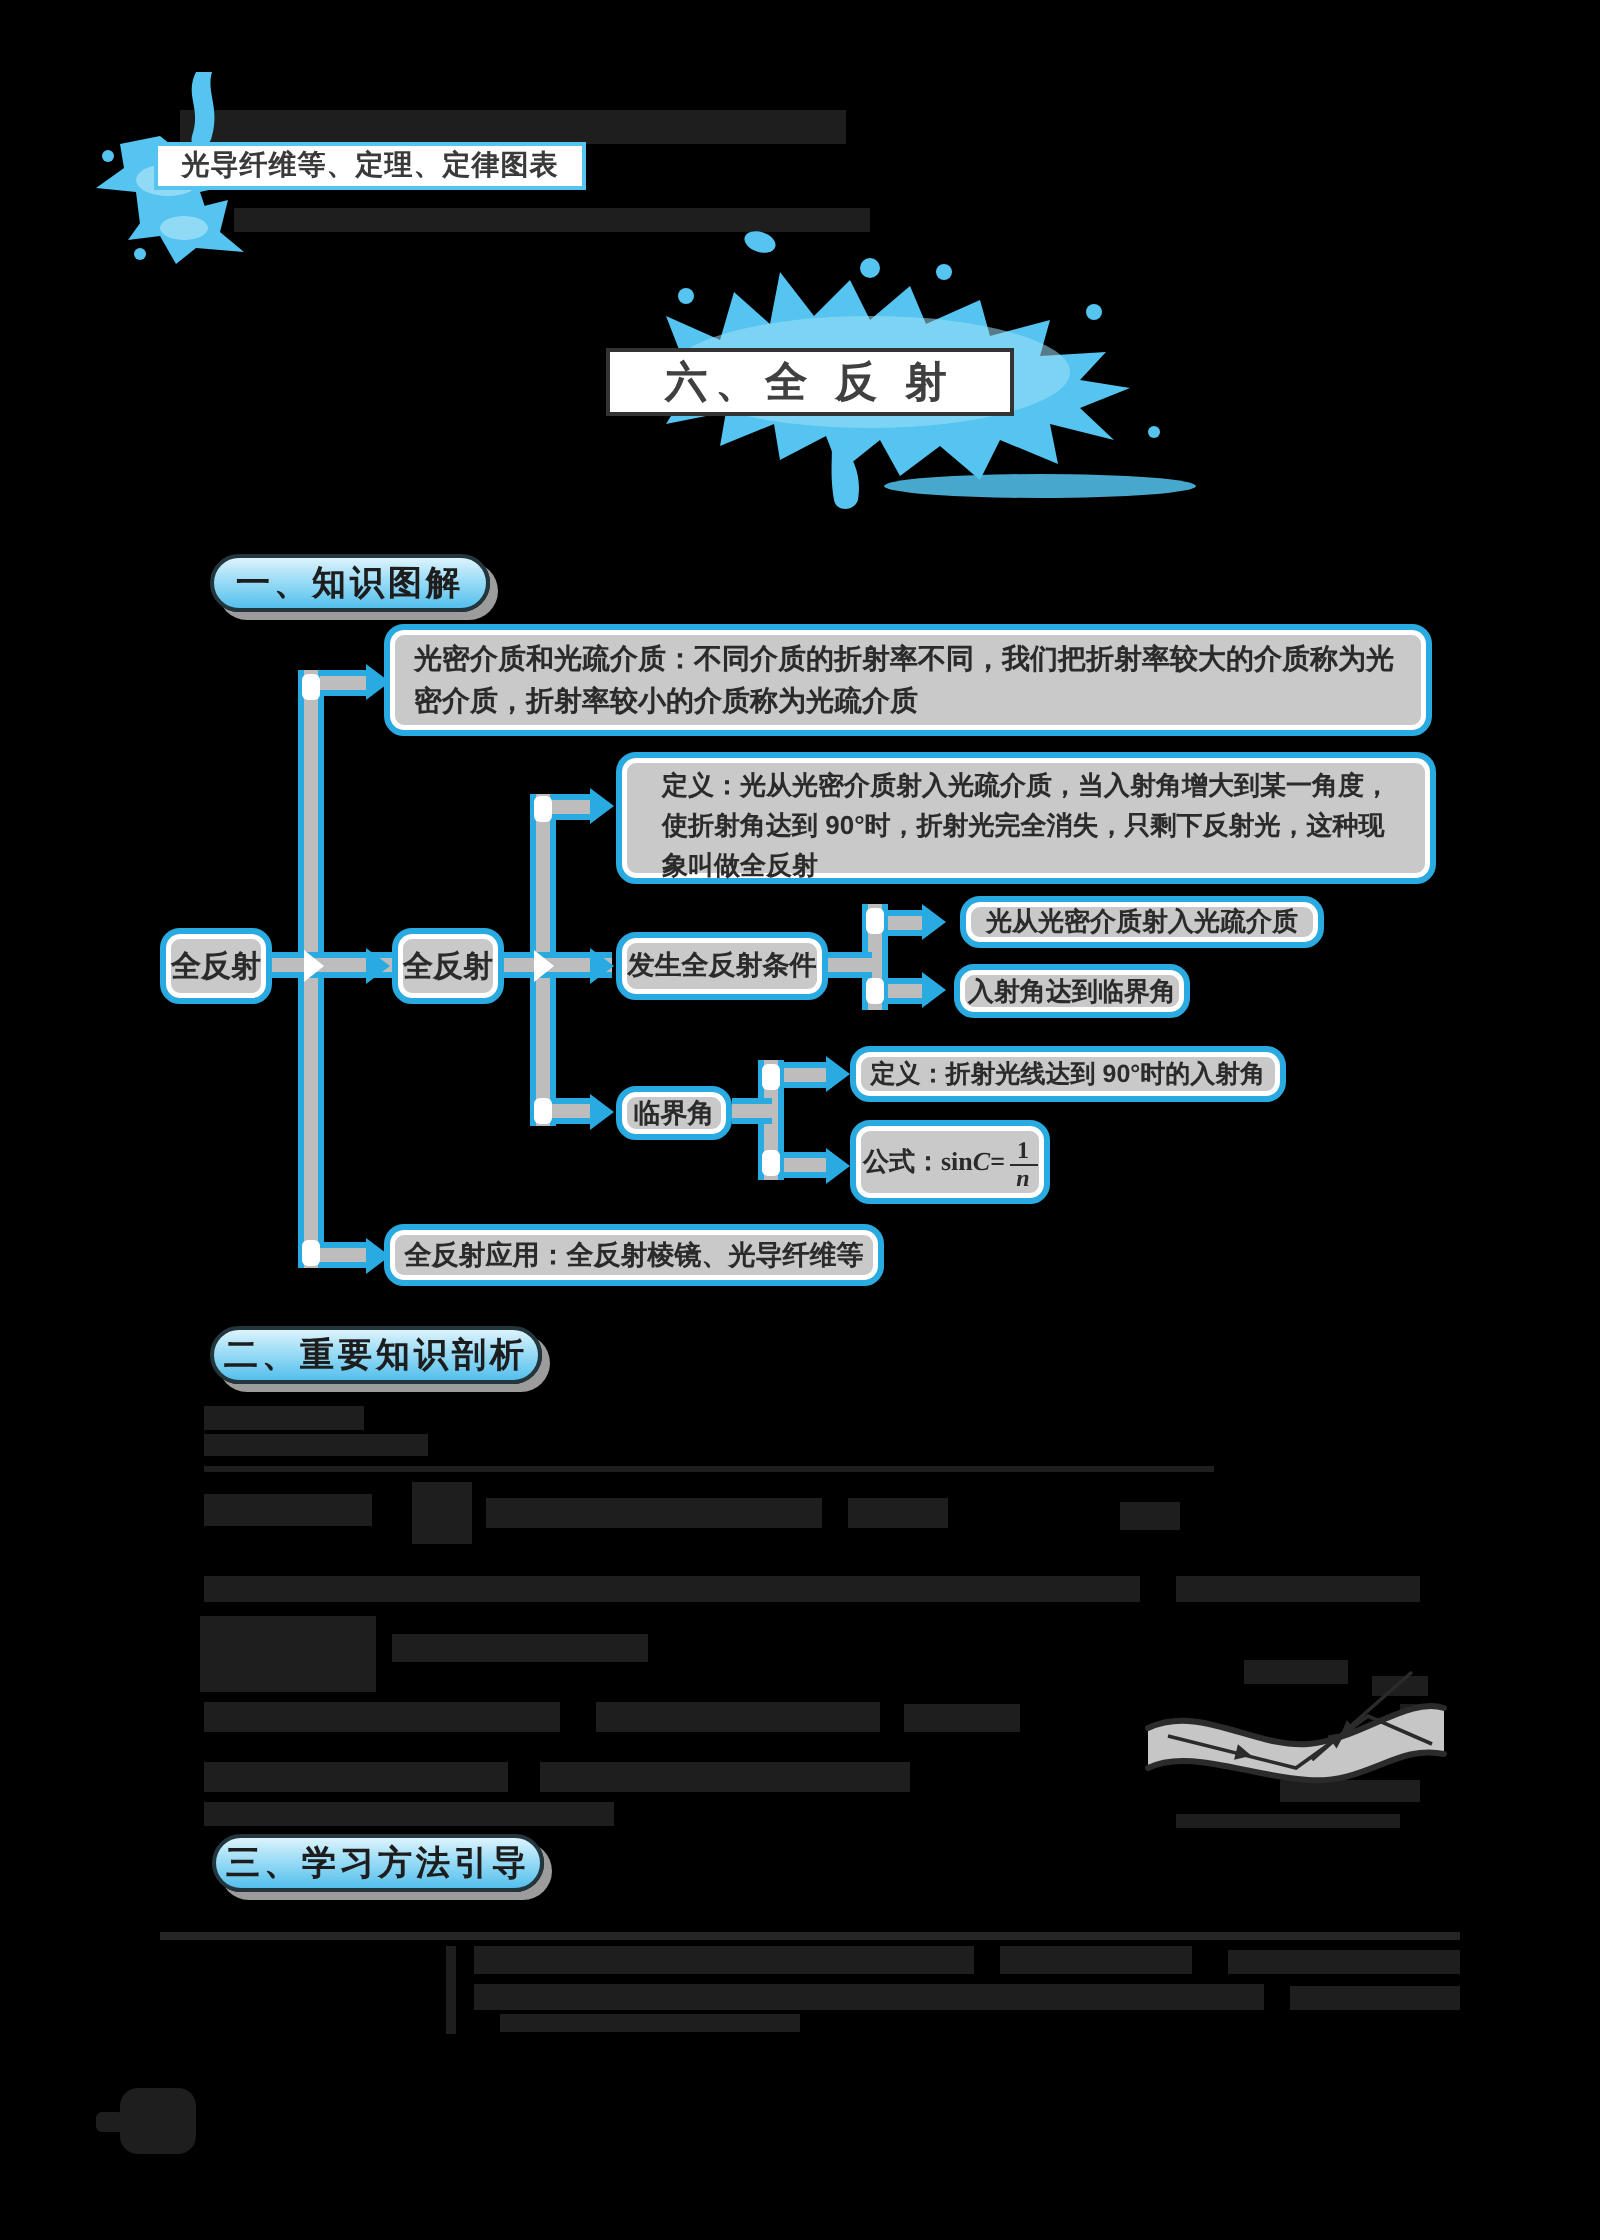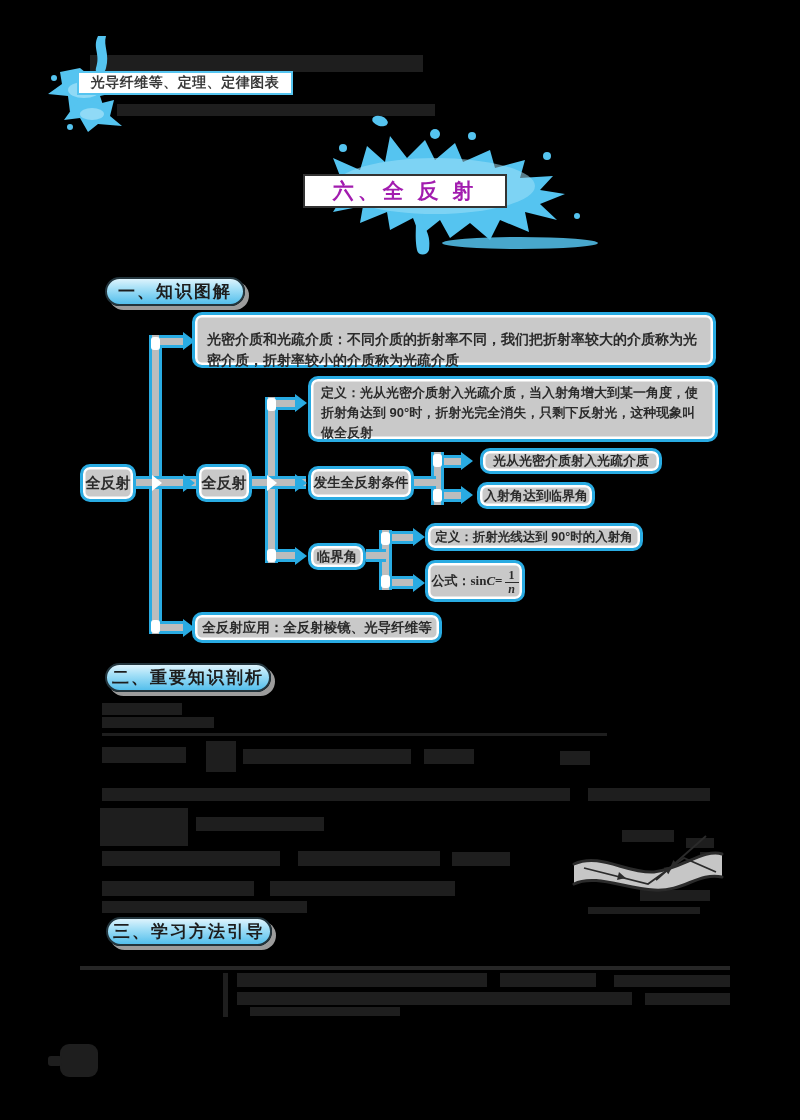--- a/index.html
+++ b/index.html
@@ -13,21 +13,21 @@
   .series-box { left:77px; top:71px; width:216px; height:24px;
     background:#fff; border:2px solid var(--splash_blue);
     display:flex; align-items:center; justify-content:center;
     font-size:14px; font-weight:bold; color:#3a3a3a; letter-spacing:.5px;
     z-index:4; }
 
   
   .title-box { left:303px; top:174px; width:204px; height:34px;
     background:#fff; border:2.5px solid #333;
     display:flex; align-items:center; justify-content:center;
-    font-size:21px; font-weight:bold; color:#a21caf; letter-spacing:4px;
+    font-size:21px; font-weight:bold; color:#404040; letter-spacing:4px;
     z-index:6; }
   .blue-drop { left:372px; top:116px; width:16px; height:10px;
     background:var(--splash_blue); border-radius:50%;
     transform:rotate(18deg); z-index:3; }
 
   
   .pill { height:29px;
     background:linear-gradient(180deg,#ddf3fc 0%,#a5e0f7 38%,#54bfec 100%);
     border:2px solid var(--pill_border); border-radius:15px;
     box-shadow:4px 4px 0 var(--shadow_gray);
@@ -144,23 +144,23 @@
   <div class="abs junc" style="left:151px;top:620px;"></div>
   <div class="abs junc" style="left:267px;top:398px;"></div>
   <div class="abs junc" style="left:267px;top:549px;"></div>
   <div class="abs junc" style="left:433px;top:454px;"></div>
   <div class="abs junc" style="left:433px;top:489px;"></div>
   <div class="abs junc" style="left:381px;top:532px;"></div>
   <div class="abs junc" style="left:381px;top:575px;"></div>
   <div class="abs warr" style="left:152px;top:475px;"></div>
   <div class="abs warr" style="left:267px;top:475px;"></div>
 
-  <div class="abs mbox" style="left:192px;top:312px;width:524px;height:56px;font-size:14px;line-height:21px;padding:14px 12px;">光密介质和光疏介质：不同介质的折射率不同，我们把折射率较大的介质称为光密介质，折射率较小的介质称为光疏介质</div>
-
-  <div class="abs mbox" style="left:308px;top:376px;width:410px;height:66px;font-size:13px;line-height:20px;padding:4px 10px;">定义：光从光密介质射入光疏介质，当入射角增大到某一角度，使折射角达到 90°时，折射光完全消失，只剩下反射光，这种现象叫做全反射</div>
+  <div class="abs mbox" style="left:192px;top:312px;width:524px;height:56px;font-size:14px;line-height:21px;padding:4px 12px;">光密介质和光疏介质：不同介质的折射率不同，我们把折射率较大的介质称为光密介质，折射率较小的介质称为光疏介质</div>
+
+  <div class="abs mbox" style="left:308px;top:376px;width:410px;height:66px;font-size:13px;line-height:20px;padding:4px 20px;">定义：光从光密介质射入光疏介质，当入射角增大到某一角度，使折射角达到 90°时，折射光完全消失，只剩下反射光，这种现象叫做全反射</div>
 
   <div class="abs mbox mnode" style="left:80px;top:464px;width:56px;height:38px;font-size:15px;">全反射</div>
 
   <div class="abs mbox mnode" style="left:196px;top:464px;width:56px;height:38px;font-size:15px;">全反射</div>
 
   <div class="abs mbox mnode" style="left:308px;top:466px;width:106px;height:34px;font-size:13.5px;">发生全反射条件</div>
 
   <div class="abs mbox mnode" style="left:480px;top:448px;width:182px;height:26px;font-size:13px;">光从光密介质射入光疏介质</div>
 
   <div class="abs mbox mnode" style="left:477px;top:482px;width:118px;height:27px;font-size:13px;">入射角达到临界角</div>

